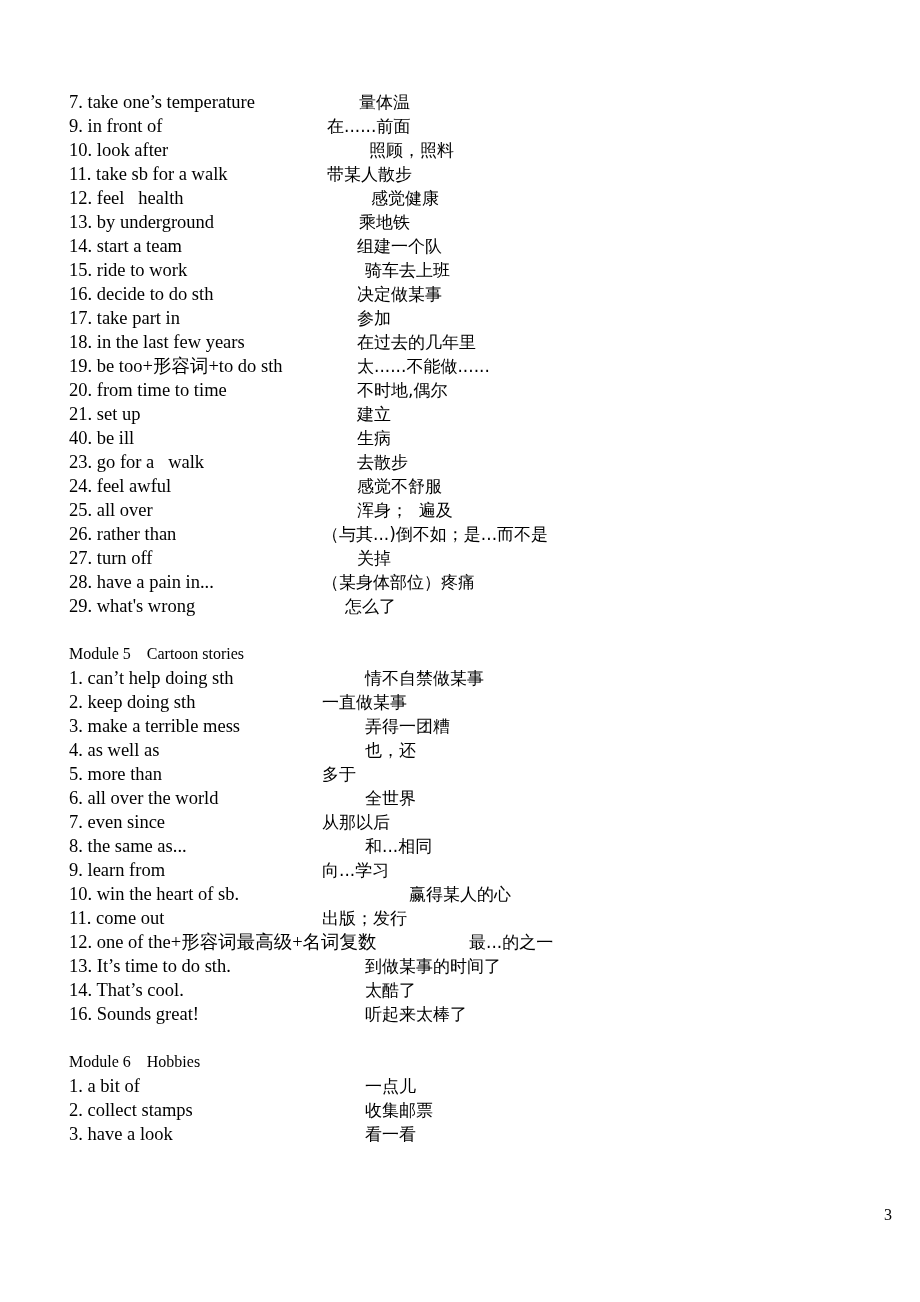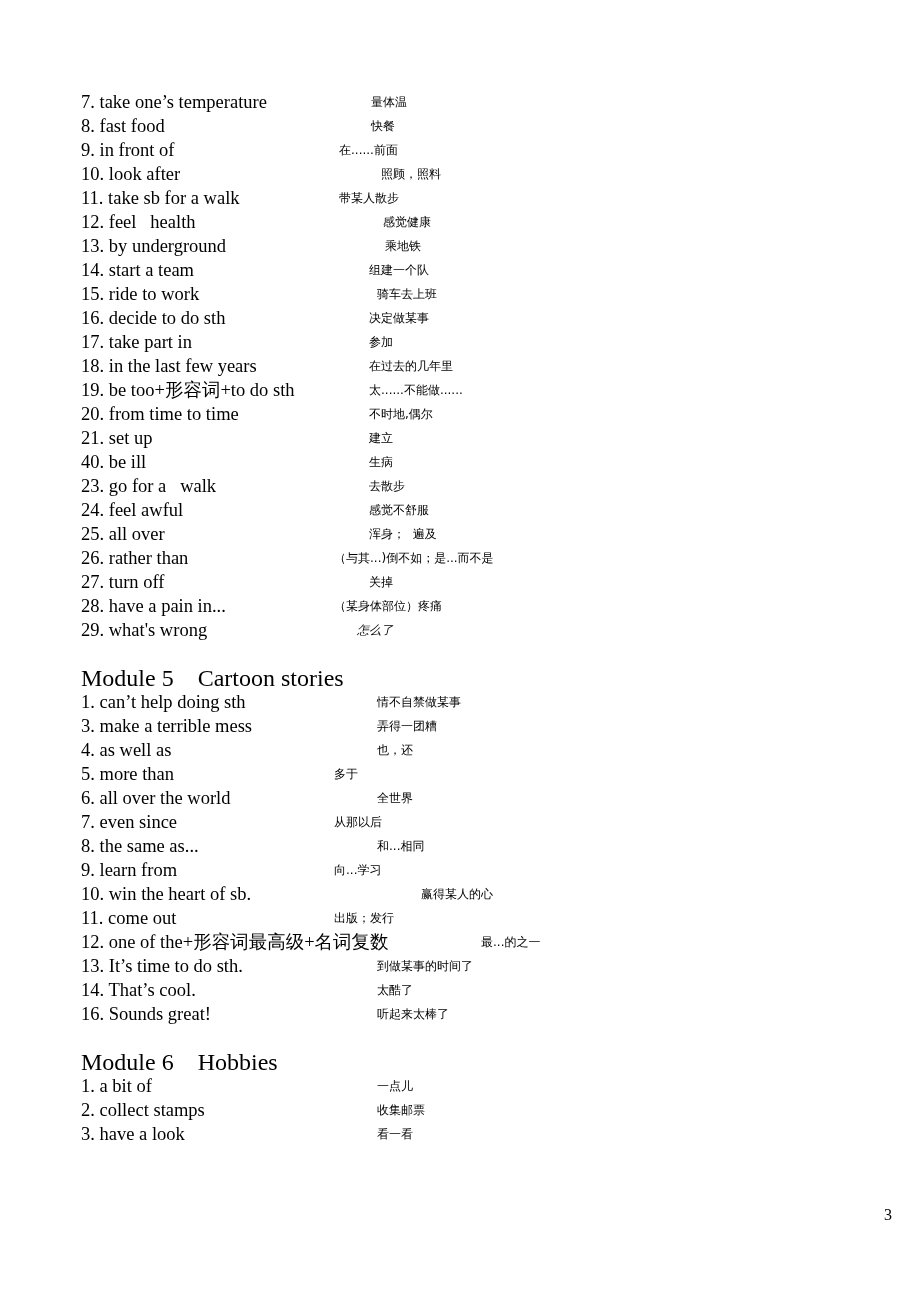--- a/index.html
+++ b/index.html
@@ -14,21 +14,21 @@
     position: relative;
     font-family: "Liberation Serif", "DejaVu Serif", serif;
     color: #000000;
     overflow: hidden;
   }
   .page {
     position: relative;
     width: 920px;
     height: 1302px;
     box-sizing: border-box;
-    padding: 90px 0 0 16px;
+    padding: 90px 0 0 4px;
   }
   .content {
     position: relative;
     margin-left: 65px;
     width: 800px;
   }
   .line {
     position: relative;
     height: 24px;
     line-height: 24px;
@@ -37,73 +37,73 @@
   }
   .line .en {
     display: inline-block;
     white-space: pre;
   }
   .line .cn {
     position: absolute;
     top: 0;
     white-space: pre;
     font-family: "DejaVu Sans", "Liberation Sans", sans-serif;
-    font-size: 12px;
+    font-size: 17px;
     line-height: 24px;
   }
   .module-head {
     position: relative;
     height: 24px;
     line-height: 24px;
-    font-size: 24px;
+    font-size: 16px;
     white-space: pre;
   }
   .spacer {
     height: 24px;
   }
   .page-number {
     position: absolute;
     right: 28px;
     bottom: 78px;
     font-size: 16px;
     line-height: 18px;
     font-family: "Liberation Serif", "DejaVu Serif", serif;
   }
 </style>
 </head>
 <body>
 
 <div class="page">
   <div class="content" id="content-root">
       <div class="line"><span class="en">7. take one’s temperature</span><span class="cn" style="left: 290px;">量体温</span></div>
-      <div class="line"><span class="en">8. fast food</span><span class="cn" style="left: 290px;">快餐</span></div>
       <div class="line"><span class="en">9. in front of</span><span class="cn" style="left: 258px;">在......前面</span></div>
       <div class="line"><span class="en">10. look after</span><span class="cn" style="left: 300px;">照顾，照料</span></div>
       <div class="line"><span class="en">11. take sb for a walk</span><span class="cn" style="left: 258px;">带某人散步</span></div>
       <div class="line"><span class="en">12. feel   health</span><span class="cn" style="left: 302px;">感觉健康</span></div>
-      <div class="line"><span class="en">13. by underground</span><span class="cn" style="left: 304px;">乘地铁</span></div>
+      <div class="line"><span class="en">13. by underground</span><span class="cn" style="left: 290px;">乘地铁</span></div>
       <div class="line"><span class="en">14. start a team</span><span class="cn" style="left: 288px;">组建一个队</span></div>
       <div class="line"><span class="en">15. ride to work</span><span class="cn" style="left: 296px;">骑车去上班</span></div>
       <div class="line"><span class="en">16. decide to do sth</span><span class="cn" style="left: 288px;">决定做某事</span></div>
       <div class="line"><span class="en">17. take part in</span><span class="cn" style="left: 288px;">参加</span></div>
       <div class="line"><span class="en">18. in the last few years</span><span class="cn" style="left: 288px;">在过去的几年里</span></div>
       <div class="line"><span class="en">19. be too+形容词+to do sth</span><span class="cn" style="left: 288px;">太......不能做......</span></div>
       <div class="line"><span class="en">20. from time to time</span><span class="cn" style="left: 288px;">不时地,偶尔</span></div>
       <div class="line"><span class="en">21. set up</span><span class="cn" style="left: 288px;">建立</span></div>
       <div class="line"><span class="en">40. be ill</span><span class="cn" style="left: 288px;">生病</span></div>
       <div class="line"><span class="en">23. go for a   walk</span><span class="cn" style="left: 288px;">去散步</span></div>
       <div class="line"><span class="en">24. feel awful</span><span class="cn" style="left: 288px;">感觉不舒服</span></div>
       <div class="line"><span class="en">25. all over</span><span class="cn" style="left: 288px;">浑身；  遍及</span></div>
       <div class="line"><span class="en">26. rather than</span><span class="cn" style="left: 253px;">（与其...)倒不如；是...而不是</span></div>
       <div class="line"><span class="en">27. turn off</span><span class="cn" style="left: 288px;">关掉</span></div>
       <div class="line"><span class="en">28. have a pain in...</span><span class="cn" style="left: 253px;">（某身体部位）疼痛</span></div>
-      <div class="line"><span class="en">29. what's wrong</span><span class="cn" style="left: 276px; font-style: italic;">怎么了</span></div>
+      <div class="line"><span class="en">29. what's wrong</span><span class="cn" style="left: 276px;">怎么了</span></div>
       <div class="spacer"></div>
       <div class="module-head">Module 5    Cartoon stories</div>
       <div class="line"><span class="en">1. can’t help doing sth</span><span class="cn" style="left: 296px;">情不自禁做某事</span></div>
+      <div class="line"><span class="en">2. keep doing sth</span><span class="cn" style="left: 253px;">一直做某事</span></div>
       <div class="line"><span class="en">3. make a terrible mess</span><span class="cn" style="left: 296px;">弄得一团糟</span></div>
       <div class="line"><span class="en">4. as well as</span><span class="cn" style="left: 296px;">也，还</span></div>
       <div class="line"><span class="en">5. more than</span><span class="cn" style="left: 253px;">多于</span></div>
       <div class="line"><span class="en">6. all over the world</span><span class="cn" style="left: 296px;">全世界</span></div>
       <div class="line"><span class="en">7. even since</span><span class="cn" style="left: 253px;">从那以后</span></div>
       <div class="line"><span class="en">8. the same as...</span><span class="cn" style="left: 296px;">和...相同</span></div>
       <div class="line"><span class="en">9. learn from</span><span class="cn" style="left: 253px;">向...学习</span></div>
       <div class="line"><span class="en">10. win the heart of sb.</span><span class="cn" style="left: 312px; margin-left: 28px;">赢得某人的心</span></div>
       <div class="line"><span class="en">11. come out</span><span class="cn" style="left: 253px;">出版；发行</span></div>
       <div class="line"><span class="en">12. one of the+形容词最高级+名词复数</span><span class="cn" style="left: 400px;">最...的之一</span></div>

